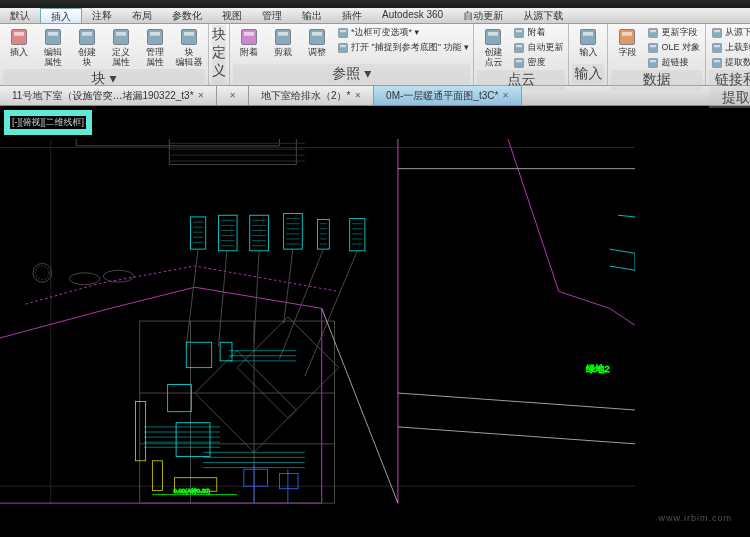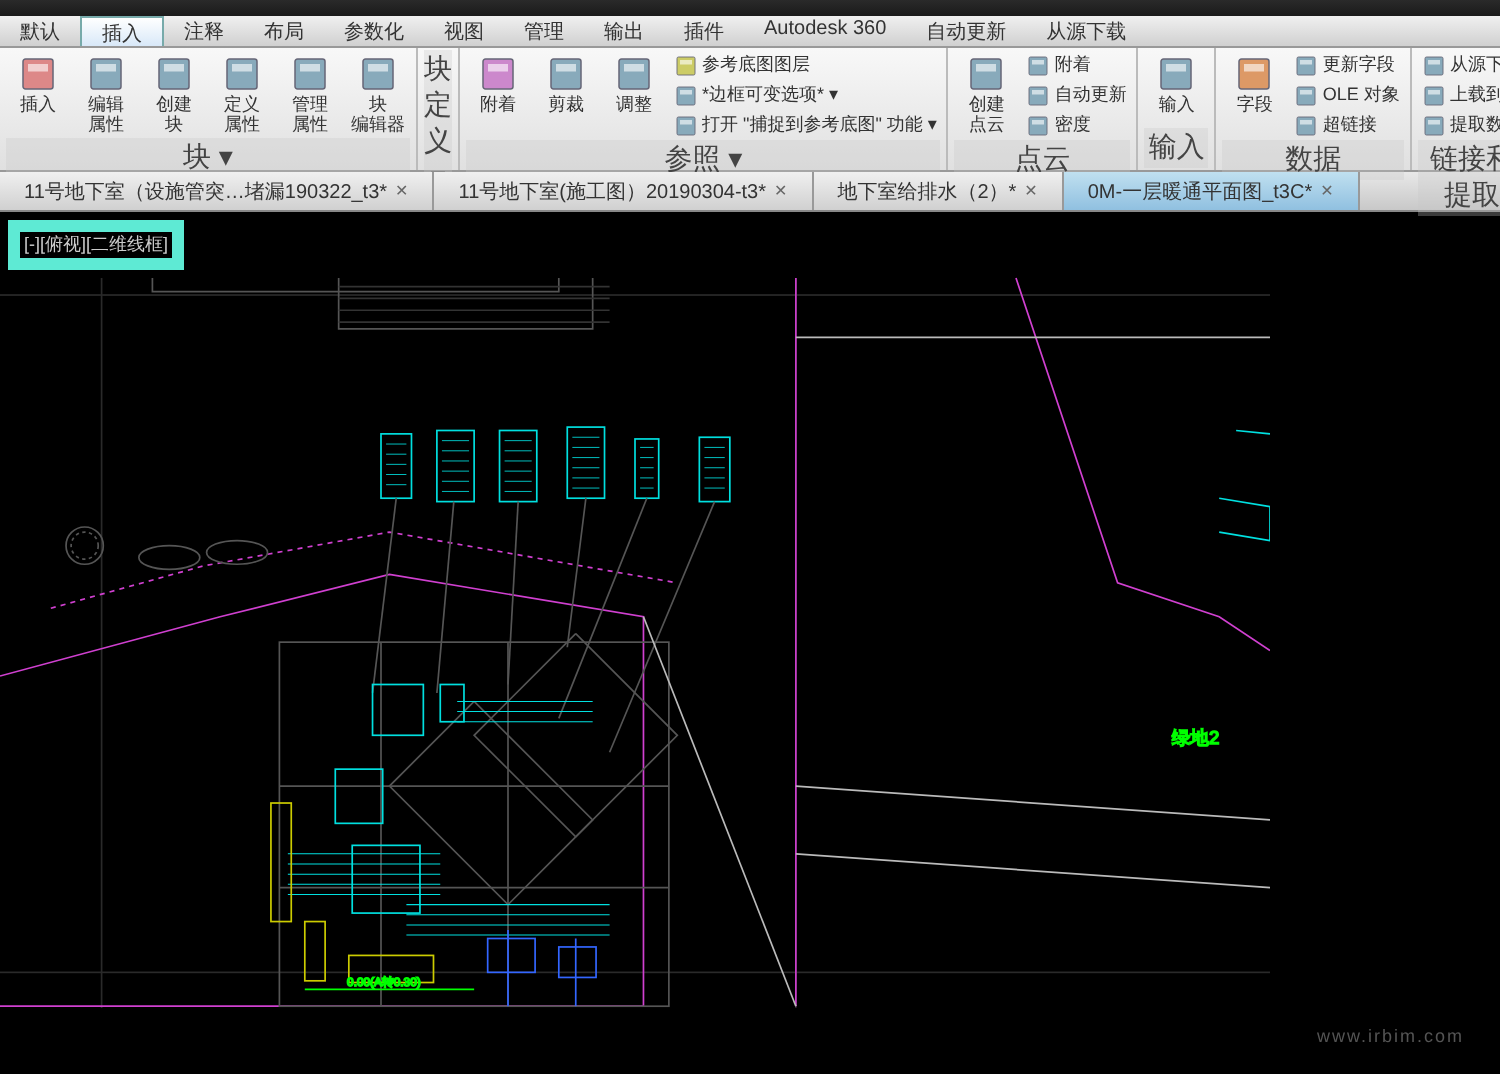--- a/index.html
+++ b/index.html
@@ -121,27 +121,20 @@
         <div class="big-btn">
           <div class="ico"><svg viewBox="0 0 16 16">
               <rect x="2" y="2" width="12" height="12" rx="1" fill="#8ab" stroke="#667" stroke-width="0.6"></rect>
               <rect x="4" y="4" width="8" height="3" fill="#fff" opacity="0.6"></rect>
             </svg></div>
           <span>调整</span>
         </div>
         <div class="small-btn-col">
           <div class="small-btn">
             <div class="ico"><svg viewBox="0 0 16 16">
-                <rect x="2" y="2" width="12" height="12" rx="1" fill="#cc6" stroke="#667" stroke-width="0.6"></rect>
-                <rect x="4" y="4" width="8" height="3" fill="#fff" opacity="0.6"></rect>
-              </svg></div>
-            <span>参考底图图层</span>
-          </div>
-          <div class="small-btn">
-            <div class="ico"><svg viewBox="0 0 16 16">
                 <rect x="2" y="2" width="12" height="12" rx="1" fill="#8ab" stroke="#667" stroke-width="0.6"></rect>
                 <rect x="4" y="4" width="8" height="3" fill="#fff" opacity="0.6"></rect>
               </svg></div>
             <span>*边框可变选项* ▾</span>
           </div>
           <div class="small-btn">
             <div class="ico"><svg viewBox="0 0 16 16">
                 <rect x="2" y="2" width="12" height="12" rx="1" fill="#8ab" stroke="#667" stroke-width="0.6"></rect>
                 <rect x="4" y="4" width="8" height="3" fill="#fff" opacity="0.6"></rect>
               </svg></div>
@@ -262,21 +255,20 @@
       <div class="ribbon-label">链接和提取</div>
     </div>
   </div>
 
 <div class="tabs">
     <div class="file-tab">
       <span>11号地下室（设施管突…堵漏190322_t3*</span>
       <span class="x">✕</span>
     </div>
     <div class="file-tab">
-      <span>11号地下室(施工图）20190304-t3*</span>
       <span class="x">✕</span>
     </div>
     <div class="file-tab">
       <span>地下室给排水（2）*</span>
       <span class="x">✕</span>
     </div>
     <div class="file-tab active">
       <span>0M-一层暖通平面图_t3C*</span>
       <span class="x">✕</span>
     </div>

